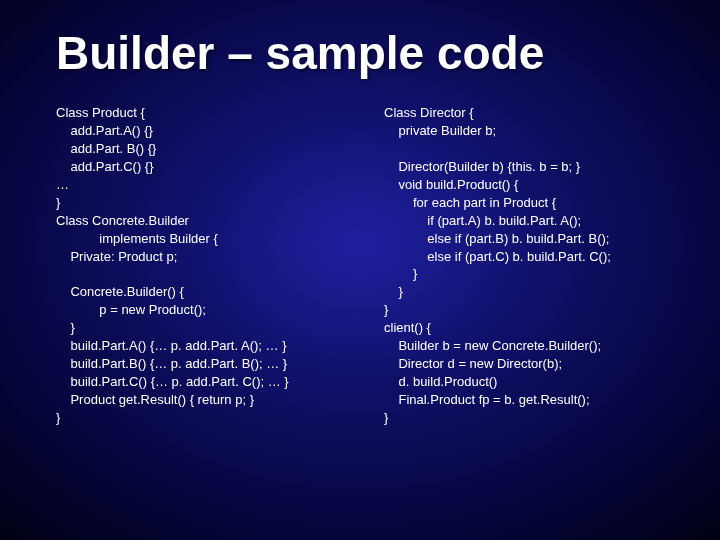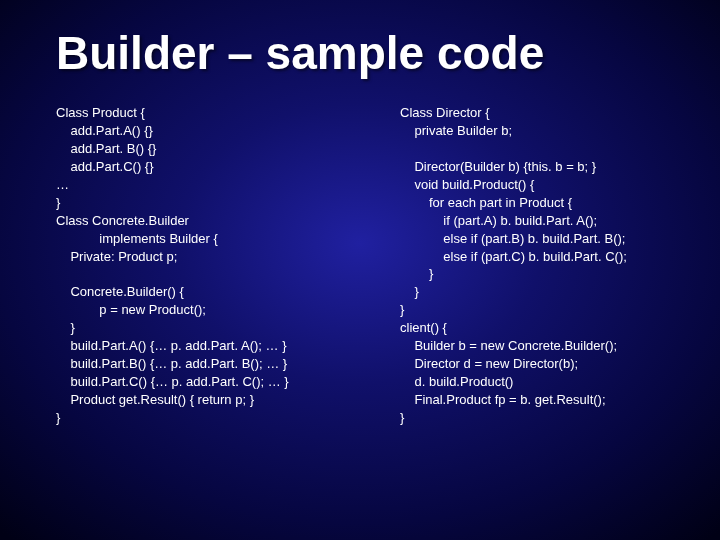--- a/index.html
+++ b/index.html
@@ -36,21 +36,20 @@
     flex: 1;
     font-size: 13px;
     line-height: 1.38;
     white-space: pre;
   }
   .col-left {
     flex: 0 0 310px;
   }
   .col-right {
     flex: 1;
-    margin-left: 16px;
   }
 </style>
 </head>
 <body>
 
 <div class="slide">
   <div class="title">Builder – sample code</div>
   <div class="cols">
     <div class="col col-left">Class Product {
     add.Part.A() {}

